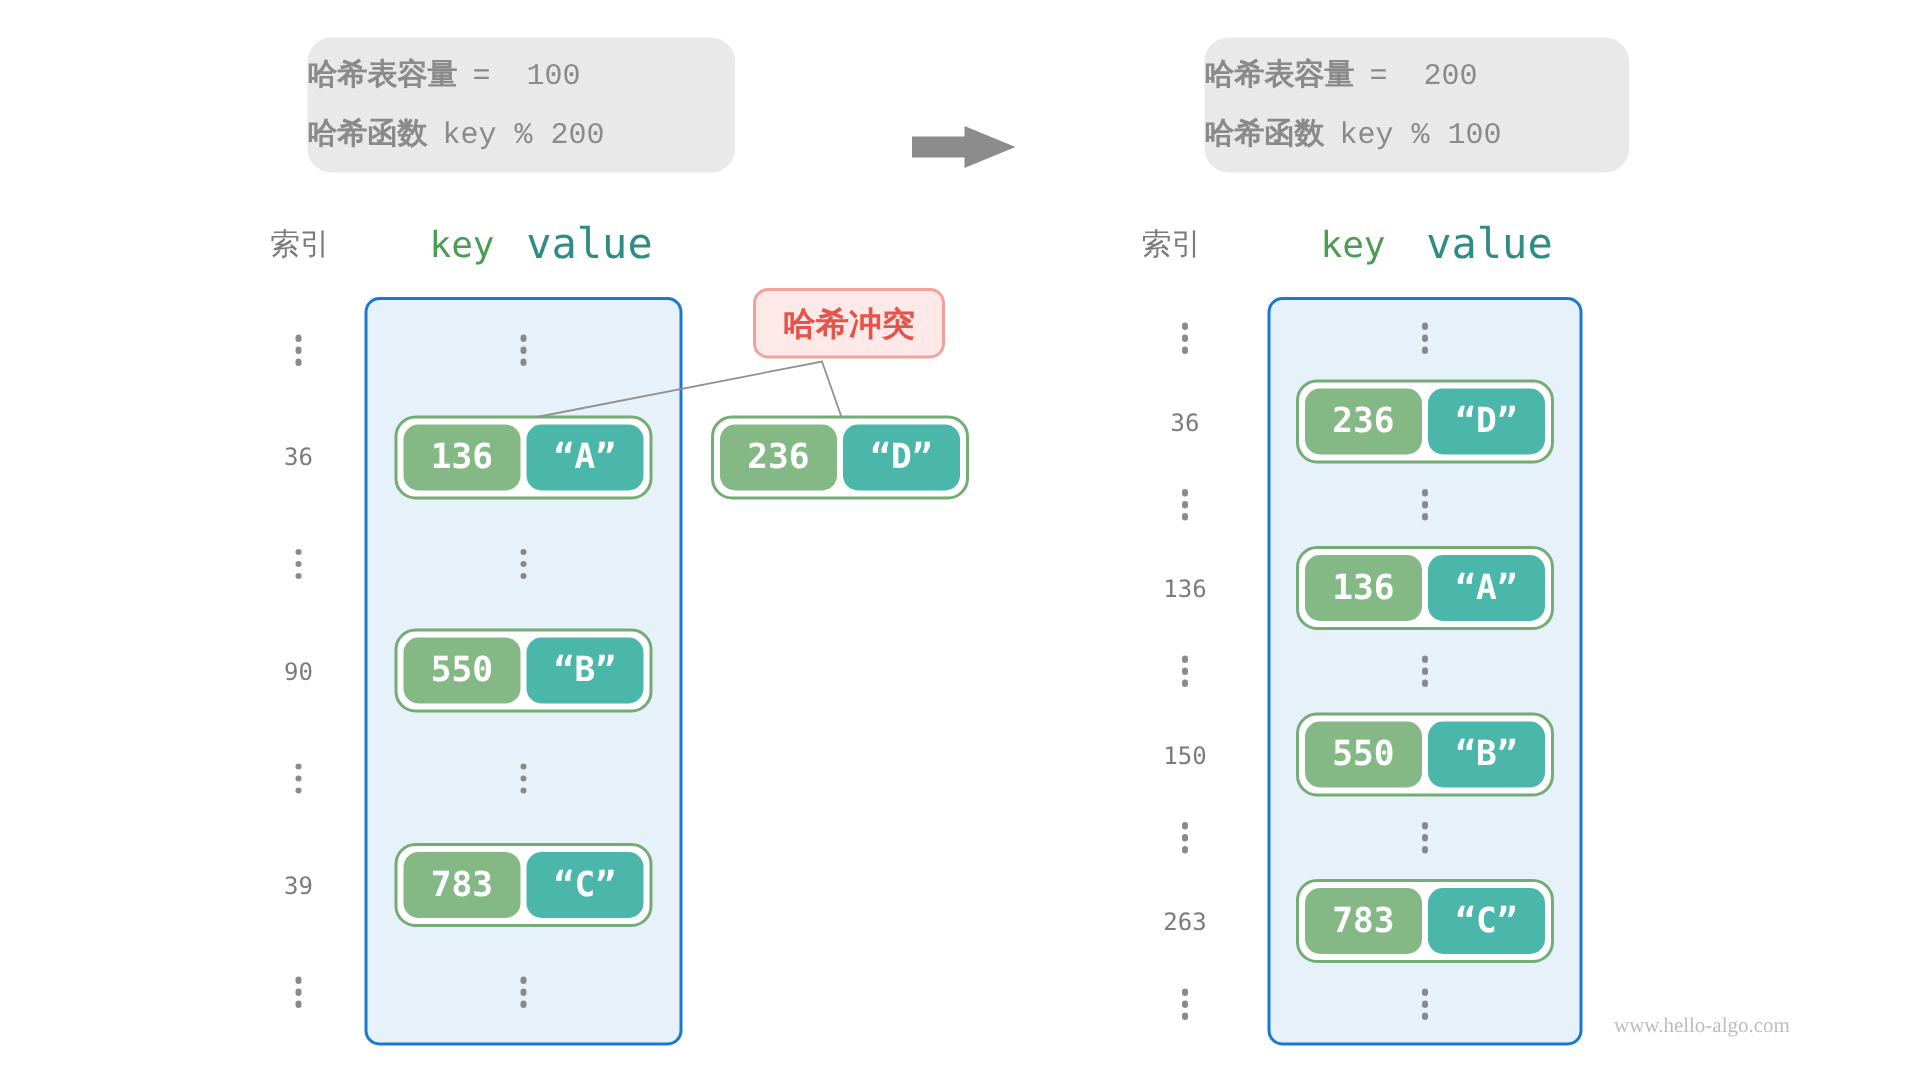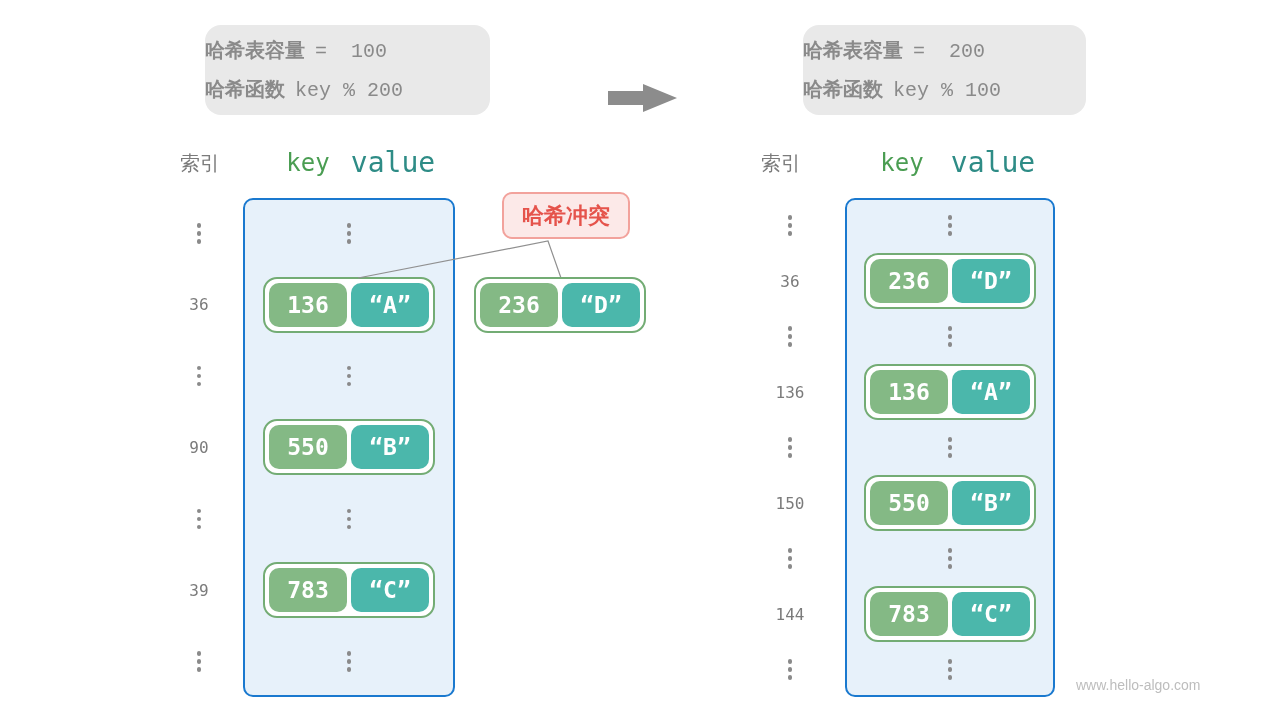--- a/index.html
+++ b/index.html
@@ -52,21 +52,21 @@
 
   .collision-label{position:absolute;left:502px;top:192px;width:128px;height:47px;
     background:var(--collision-bg);border:2.5px solid var(--collision-border);border-radius:10px;
     display:flex;align-items:center;justify-content:center;font-size:22px;font-weight:700;
     color:var(--collision-text)}
 
   .floating-pair{position:absolute;left:474px;top:277px}
 
   .overlay{position:absolute;left:0;top:0;width:1280px;height:720px;pointer-events:none}
 
-  .watermark{position:absolute;left:1076px;top:677px;font-family:Liberation Sans, sans-serif;
+  .watermark{position:absolute;left:1076px;top:677px;font-family:Liberation Serif, serif;
     font-size:14px;color:var(--watermark)}
 </style>
 </head>
 <body>
 
 <div class="canvas">
 
   <div class="infobox" style="left:205px;top:25px;width:285px;height:90px">
     <div class="info-line">
       <span class="info-label">哈希表容量</span>
@@ -283,21 +283,21 @@
         </div>
         <div class="pair-cell">
           <div class="dots">
             <i></i>
             <i></i>
             <i></i>
           </div>
         </div>
       </div>
       <div class="row">
-        <div class="idx-cell">144</div>
+        <div class="idx-cell">263</div>
         <div class="pair-cell">
           <div class="pair">
             <div class="pill pill-key">783</div>
             <div class="pill pill-value">“C”</div>
           </div>
         </div>
       </div>
       <div class="row">
         <div class="idx-cell">
           <div class="dots">

